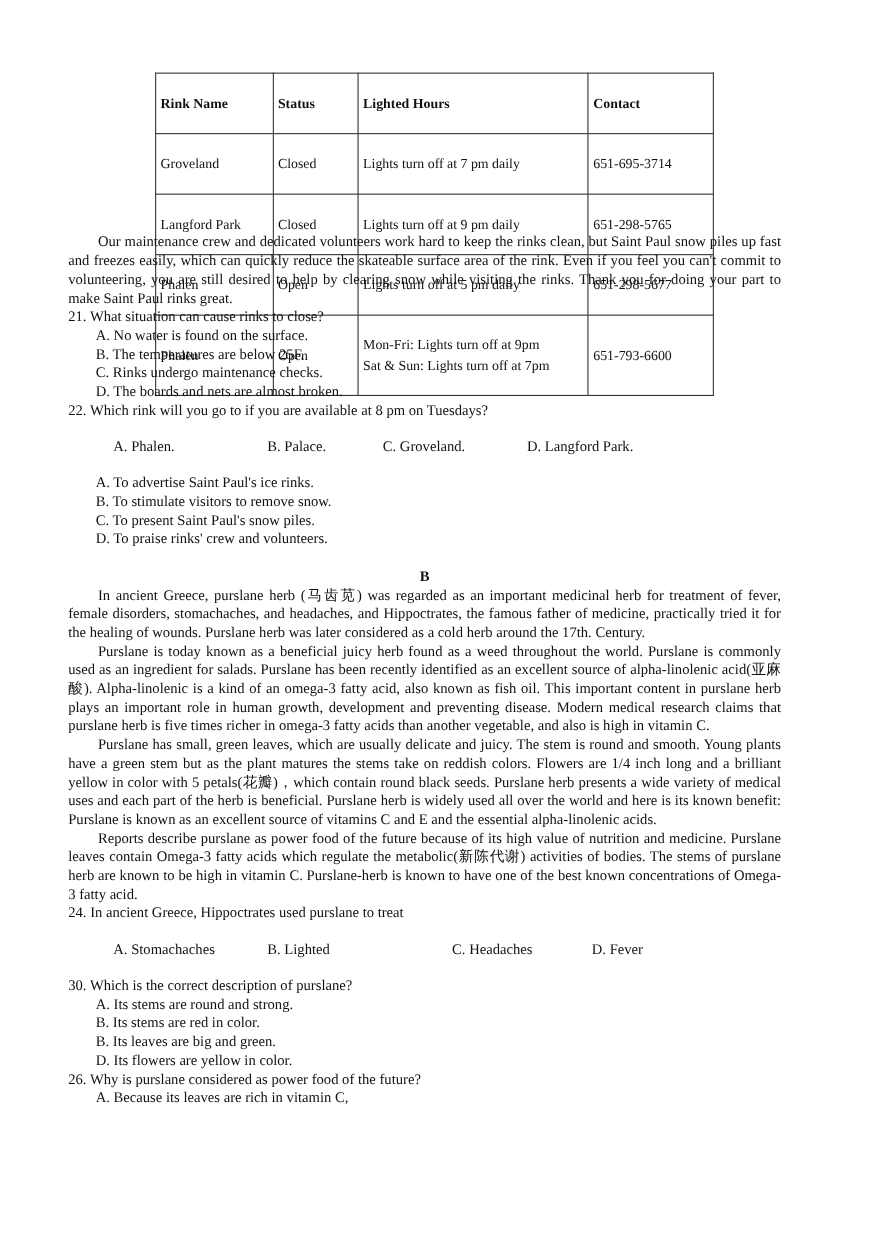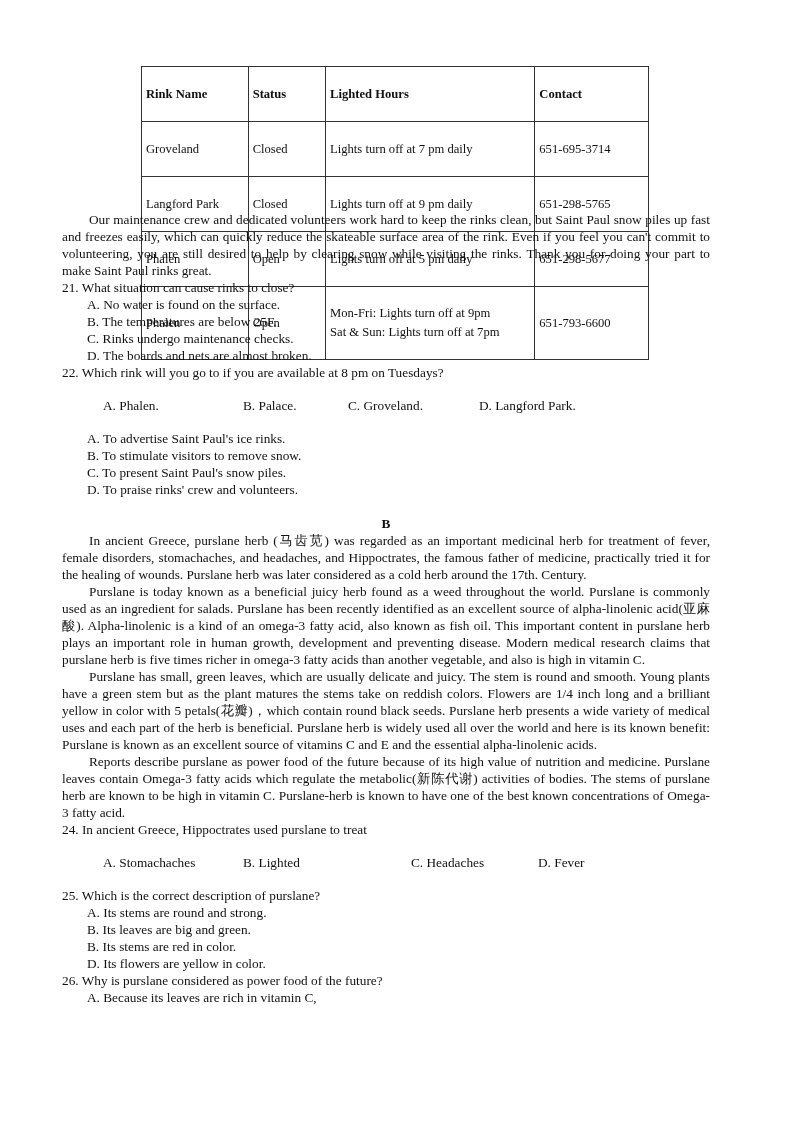--- a/index.html
+++ b/index.html
@@ -111,24 +111,24 @@
     <p class="q">24. In ancient Greece, Hippoctrates used purslane to treat</p>
     <div class="opts-row">
       <span style="width:140px">A. Stomachaches</span>
       <span style="width:168px">B. Lighted</span>
       <span style="width:127px">C. Headaches</span>
       <span>D. Fever</span>
     </div>
   </div>
 
   <div>
-    <p class="q">25. Which is the correct description of purslane?</p>
+    <p class="q">30. Which is the correct description of purslane?</p>
     <p class="opt">A. Its stems are round and strong.</p>
+    <p class="opt">B. Its stems are red in color.</p>
     <p class="opt">B. Its leaves are big and green.</p>
-    <p class="opt">B. Its stems are red in color.</p>
     <p class="opt">D. Its flowers are yellow in color.</p>
   </div>
 
   <div>
     <p class="q">26. Why is purslane considered as power food of the future?</p>
     <p class="opt">A. Because its leaves are rich in vitamin C,</p>
   </div>
 </div>
 
 </body></html>

